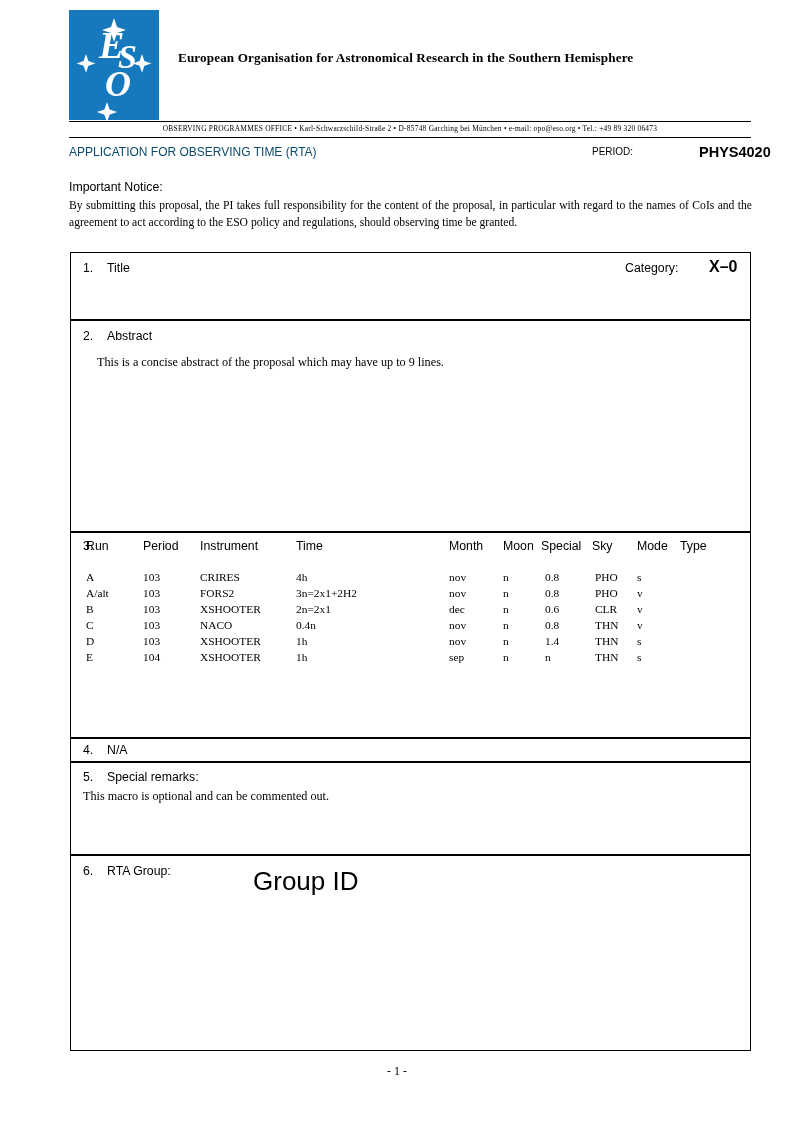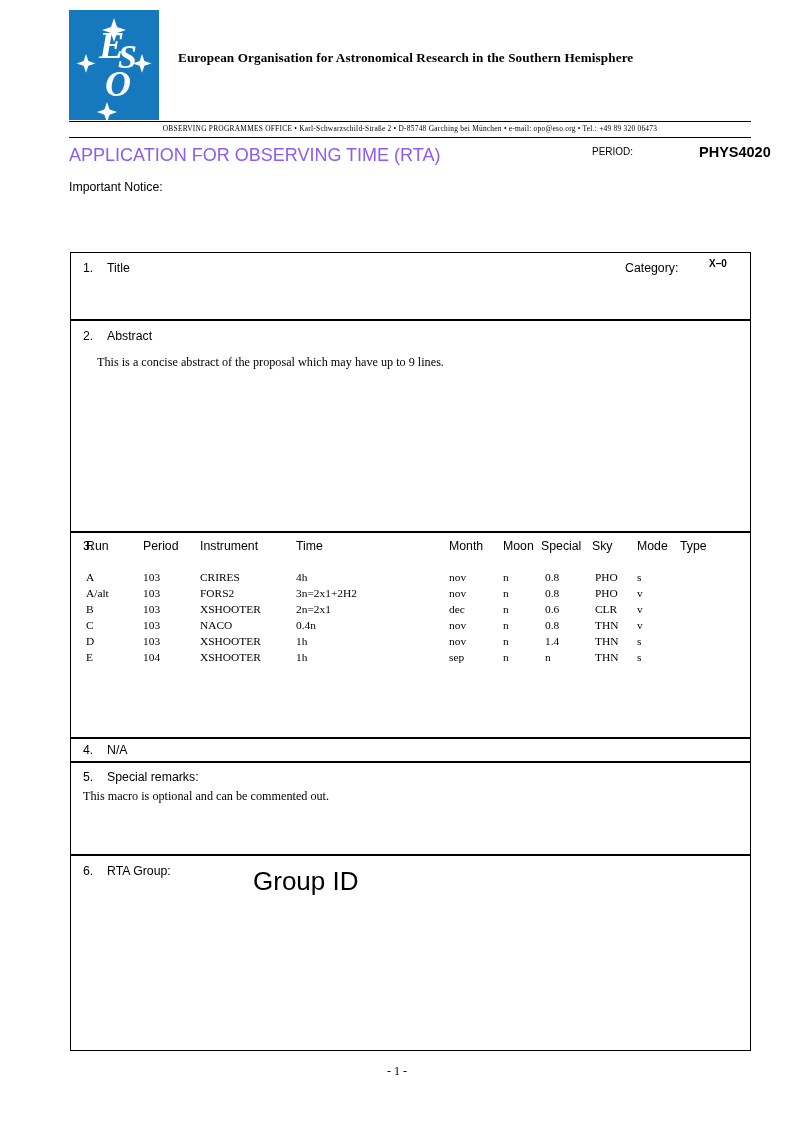--- a/index.html
+++ b/index.html
@@ -67,22 +67,22 @@
     font-size: 7.4px;
     letter-spacing: 0.25px;
     color: #000;
   }
 
   .app-title {
     position: absolute;
     left: 69px;
     top: 145px;
     font-family: "Liberation Sans", sans-serif;
-    font-size: 18px;
-    color: #8b5cf6;
+    font-size: 12px;
+    color: #0c4a6e;
   }
   .period-label {
     position: absolute;
     left: 592px;
     top: 146px;
     font-family: "Liberation Sans", sans-serif;
     font-size: 10px;
   }
   .period-value {
     position: absolute;
@@ -148,21 +148,21 @@
     top: 261px;
     font-family: "Liberation Sans", sans-serif;
     font-size: 12.3px;
   }
   .cat-value {
     position: absolute;
     left: 709px;
     top: 258px;
     font-family: "Liberation Sans", sans-serif;
     font-weight: bold;
-    font-size: 10px;
+    font-size: 16px;
   }
 
   
   .runs-head {
     position: absolute;
     top: 539px;
     left: 0;
     width: 794px;
     height: 18px;
     font-family: "Liberation Sans", sans-serif;
@@ -241,20 +241,21 @@
 
   <div class="rule rule-top"></div>
   <div class="addr">OBSERVING PROGRAMMES OFFICE • Karl-Schwarzschild-Straße 2 • D-85748 Garching bei München • e-mail: opo@eso.org • Tel.: +49 89 320 06473</div>
   <div class="rule rule-bottom"></div>
 
   <div class="app-title">APPLICATION FOR OBSERVING TIME (RTA)</div>
   <div class="period-label">PERIOD:</div>
   <div class="period-value">PHYS4020</div>
 
   <div class="notice-head">Important Notice:</div>
+  <div class="notice-body">By submitting this proposal, the PI takes full responsibility for the content of the proposal, in particular with regard to the names of CoIs and the agreement to act according to the ESO policy and regulations, should observing time be granted.</div>
 
   <div class="box box-title"></div>
   <div class="sec-num" style="left:83px; top:261px;">1.</div>
   <div class="sec-label" style="left:107px; top:261px;">Title</div>
   <div class="cat-label">Category:</div>
   <div class="cat-value">X–0</div>
 
   <div class="box box-abstract"></div>
   <div class="sec-num" style="left:83px; top:329px;">2.</div>
   <div class="sec-label" style="left:107px; top:329px;">Abstract</div>

